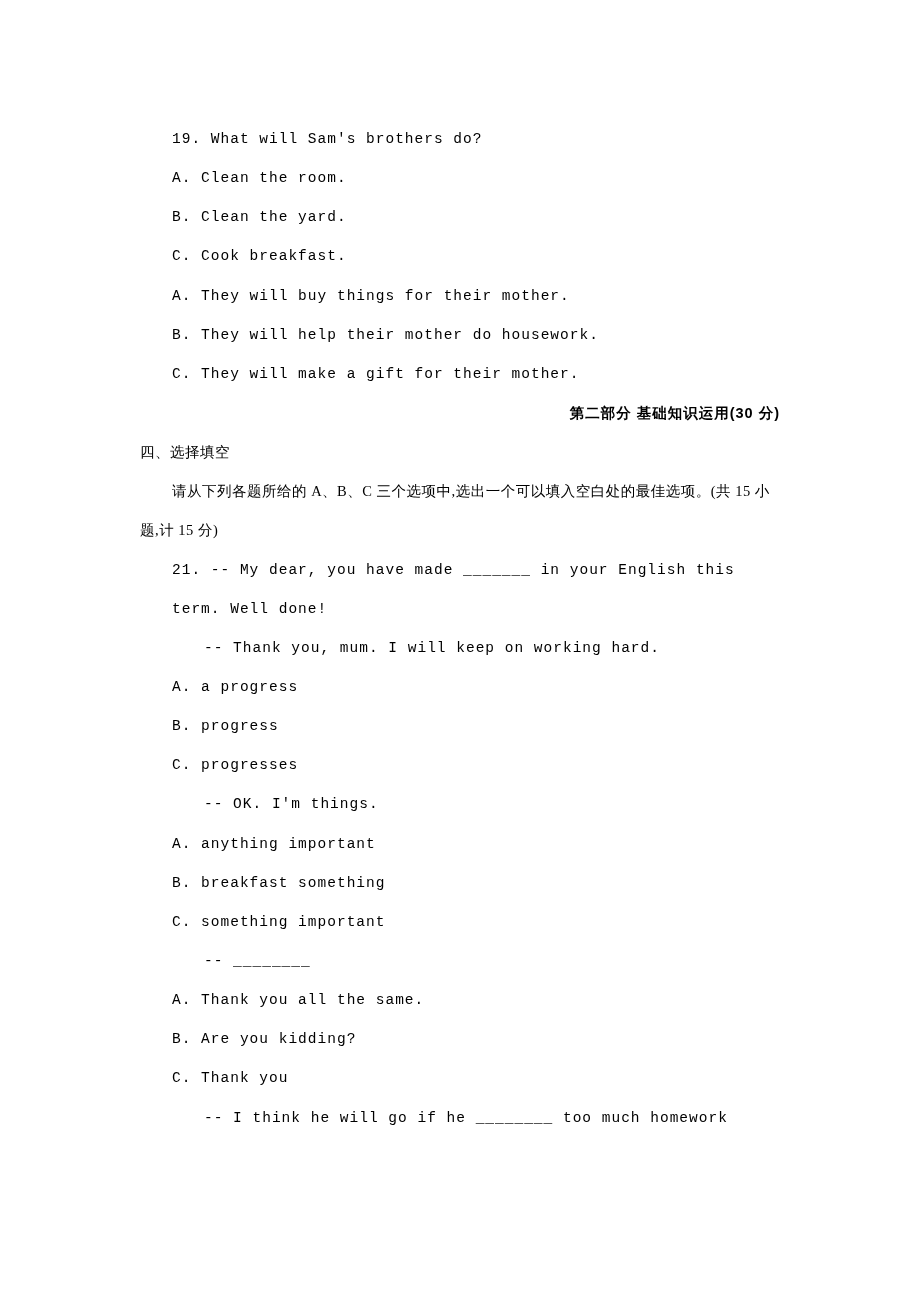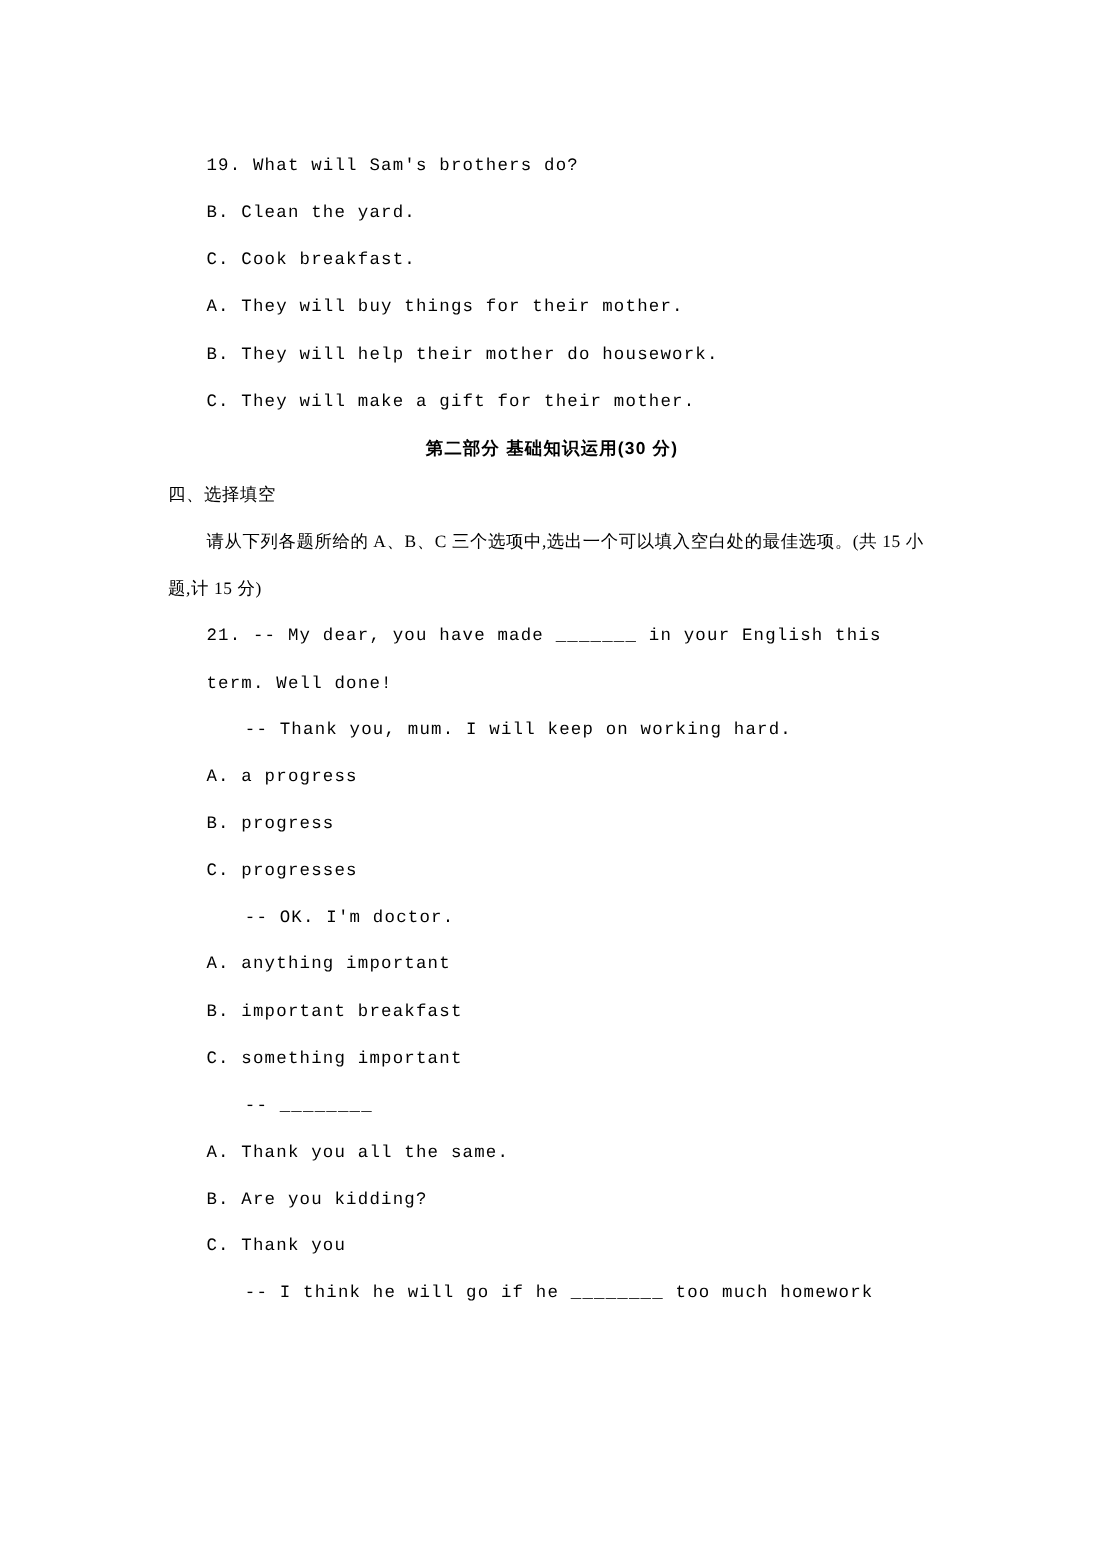--- a/index.html
+++ b/index.html
@@ -20,56 +20,57 @@
     font-family: "Courier New", "SimSun", monospace;
     letter-spacing: 1px;
   }
   .indent1 {
     padding-left: 32px;
   }
   .indent2 {
     padding-left: 64px;
   }
   .section-title {
-    text-align: center;
+    text-align: right;
     font-weight: bold;
     font-family: "SimHei", "黑体", sans-serif;
     letter-spacing: 1px;
   }
   .noindent {
     padding-left: 0;
   }
 </style>
 </head>
 <body>
 
 <div class="page">
 
   <div class="mono indent1">19. What will Sam's brothers do?</div>
+  <div class="mono indent1">A. Clean the room.</div>
   <div class="mono indent1">B. Clean the yard.</div>
   <div class="mono indent1">C. Cook breakfast.</div>
 
   <div class="mono indent1">A. They will buy things for their mother.</div>
   <div class="mono indent1">B. They will help their mother do housework.</div>
   <div class="mono indent1">C. They will make a gift for their mother.</div>
 
   <div class="section-title">第二部分  基础知识运用(30 分)</div>
 
   <div class="noindent">四、选择填空</div>
   <div class="noindent" style="text-indent:32px;">请从下列各题所给的 A、B、C 三个选项中,选出一个可以填入空白处的最佳选项。(共 15 小题,计 15 分)</div>
 
   <div class="mono indent1">21. -- My dear, you have made _______ in your English this term. Well done!</div>
   <div class="mono indent2">-- Thank you, mum. I will keep on working hard.</div>
   <div class="mono indent1">A. a progress</div>
   <div class="mono indent1">B. progress</div>
   <div class="mono indent1">C. progresses</div>
 
-  <div class="mono indent2">-- OK. I'm doctor.</div>
+  <div class="mono indent2">-- OK. I'm things.</div>
   <div class="mono indent1">A. anything important</div>
-  <div class="mono indent1">B. important breakfast</div>
+  <div class="mono indent1">B. breakfast something</div>
   <div class="mono indent1">C. something important</div>
 
   <div class="mono indent2">-- ________</div>
   <div class="mono indent1">A. Thank you all the same.</div>
   <div class="mono indent1">B. Are you kidding?</div>
   <div class="mono indent1">C. Thank you</div>
 
   <div class="mono indent2">-- I think he will go if he ________ too much homework</div>
 
 </div>

